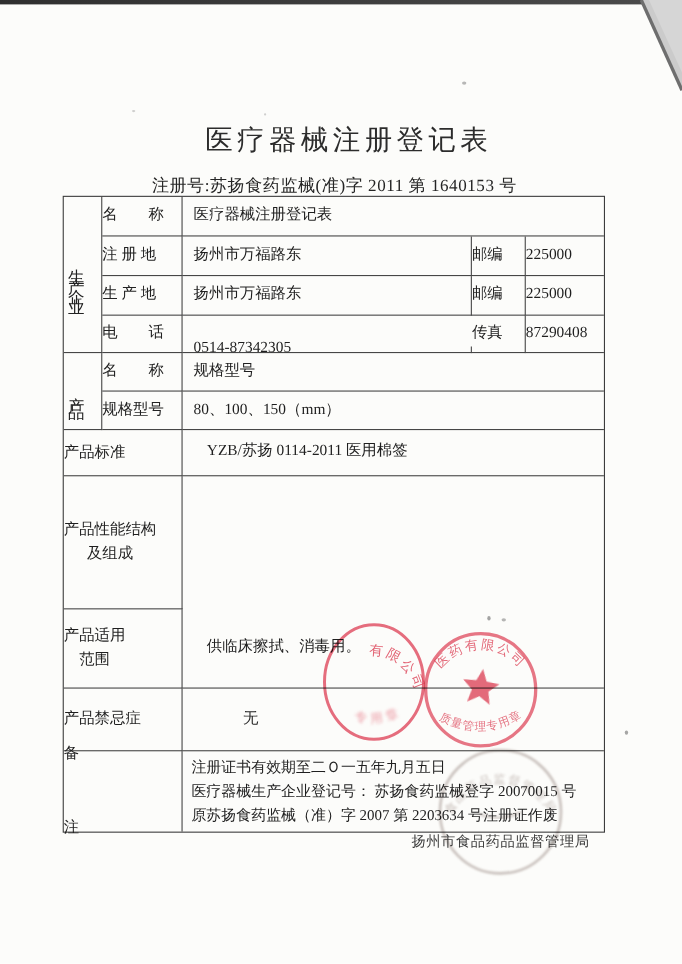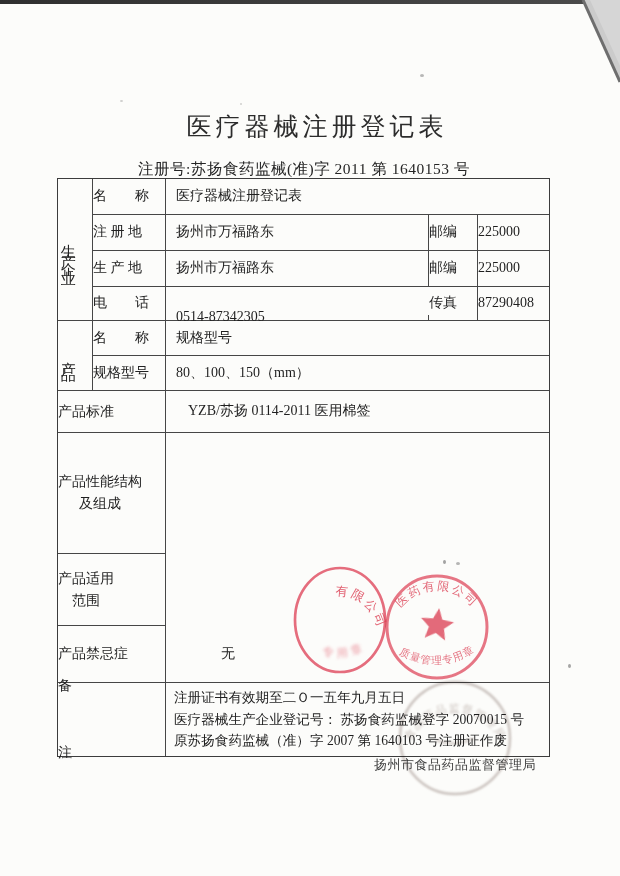--- a/index.html
+++ b/index.html
@@ -131,31 +131,32 @@
   <div class="cell val no-r" style="grid-row:6;grid-column:3/6;">80、100、150（mm）</div>
 
   <div class="cell seclabel" style="grid-row:7;grid-column:1/3;">产品标准</div>
   <div class="cell val std-val no-r" style="grid-row:7;grid-column:3/6;">YZB/苏扬 0114-2011  医用棉签</div>
 
   <div class="cell seclabel" style="grid-row:8;grid-column:1/3;">产品性能结构
 及组成</div>
 
   <div class="cell seclabel" style="grid-row:9;grid-column:1/3;">产品适用
 范围</div>
+  <div class="cell val scope-val no-r" style="grid-row:9;grid-column:3/6;">供临床擦拭、消毒用。</div>
 
   <div class="cell seclabel" style="grid-row:10;grid-column:1/3;">产品禁忌症</div>
   <div class="cell val contra-val no-r" style="grid-row:10;grid-column:3/6;">无</div>
 
   <div class="cell seclabel remark-label no-b" style="grid-row:11;grid-column:1/3;">备
 
 注</div>
   <div class="cell remark-val no-r no-b" style="grid-row:11;grid-column:3/6;">
     <div class="remark-line">注册证书有效期至二Ｏ一五年九月五日</div>
     <div class="remark-line">医疗器械生产企业登记号： 苏扬食药监械登字 20070015 号</div>
-    <div class="remark-line">原苏扬食药监械（准）字 2007 第 1640103 号注册证作废</div>
+    <div class="remark-line">原苏扬食药监械（准）字 2007 第 2203634 号注册证作废</div>
   </div>
 </div>
 
 <div class="issuer">扬州市食品药品监督管理局</div>
 
 <div class="stamp" style="left:292px;top:565px;width:96px;height:110px;">
   <svg width="96" height="110" viewBox="0 0 96 110">
     <defs>
       <path id="arcLT" d="M 9 67 A 40 47 0 0 1 87 67"></path>
       <path id="arcLB" d="M 20 85 Q 48 100 77 83"></path>

